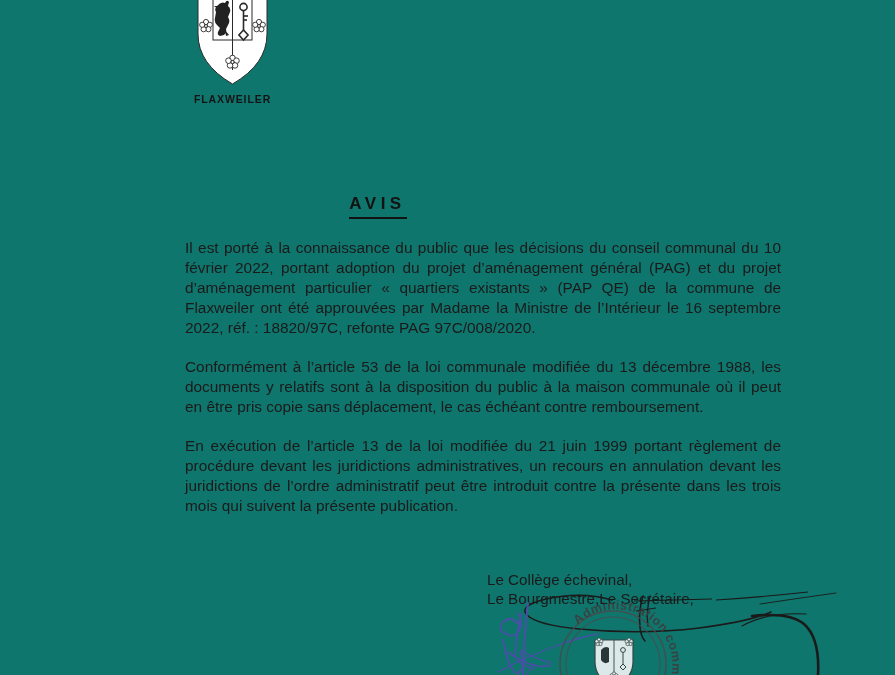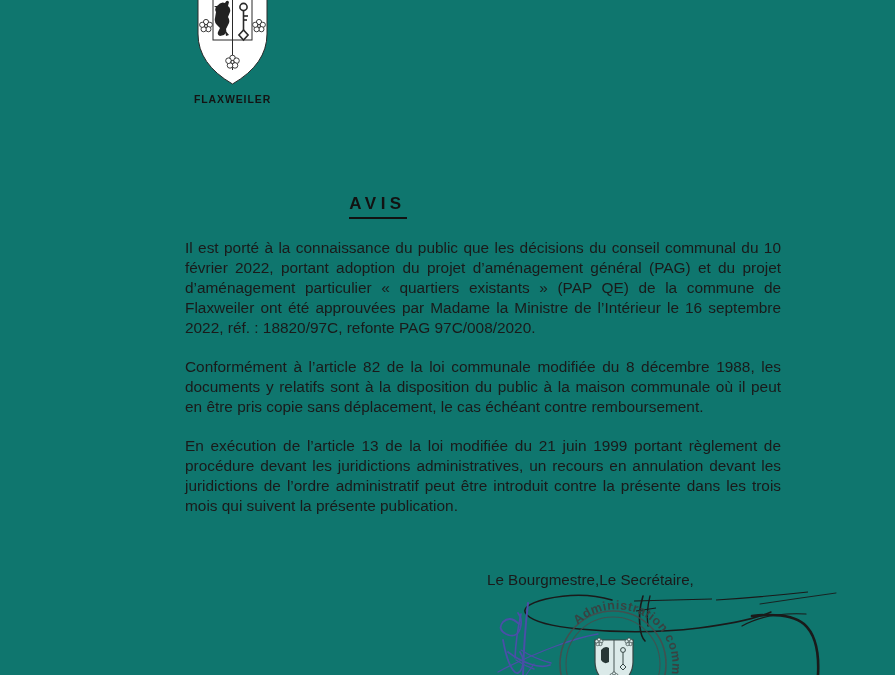--- a/index.html
+++ b/index.html
@@ -179,25 +179,26 @@
     </svg>
     <div class="commune-name">FLAXWEILER</div>
   </div>
 
   <div class="doc-title">
     <span class="doc-title-text">AVIS</span>
   </div>
 
   <div class="body-block">
     <p class="para">Il est porté à la connaissance du public que les décisions du conseil communal du 10 février 2022, portant adoption du projet d’aménagement général (PAG) et du projet d’aménagement particulier « quartiers existants » (PAP QE) de la commune de Flaxweiler ont été approuvées par Madame la Ministre de l’Intérieur le 16 septembre 2022, réf. : 18820/97C, refonte PAG 97C/008/2020.</p>
-    <p class="para">Conformément à l’article 82 de la loi communale modifiée du 8 décembre 1988, les documents y relatifs sont à la disposition du public à la maison communale où il peut en être pris copie sans déplacement, le cas échéant contre remboursement.</p>
+    <p class="para">Conformément à l’article 53 de la loi communale modifiée du 13 décembre 1988, les documents y relatifs sont à la disposition du public à la maison communale où il peut en être pris copie sans déplacement, le cas échéant contre remboursement.</p>
     <p class="para">En exécution de l’article 13 de la loi modifiée du 21 juin 1999 portant règlement de procédure devant les juridictions administratives, un recours en annulation devant les juridictions de l’ordre administratif peut être introduit contre la présente dans les trois mois qui suivent la présente publication.</p>
   </div>
 
   <div class="sign-block">
+    <div class="sign-line">Le Collège échevinal,</div>
     <div class="sign-row">
       <div class="sign-line">Le Bourgmestre,</div>
       <div class="sign-line">Le Secrétaire,</div>
     </div>
   </div>
 
   <svg class="overlay" viewBox="0 0 895 675" aria-hidden="true">
 
     <g fill="none" stroke="#1a1a1a">
       <path d="M612 600 q-30 -9 -66 -1 q-28 7 -19 16 q10 10 52 14 q62 6 120 -1 q48 -6 72 -16" stroke-width="1.5" stroke-linecap="round"></path>

